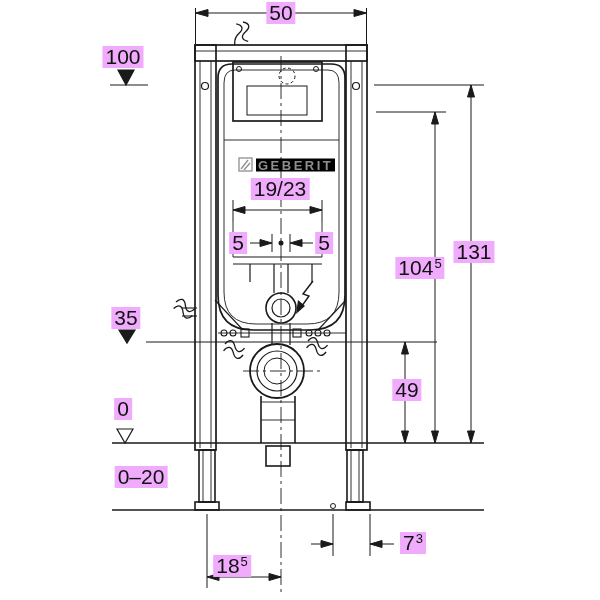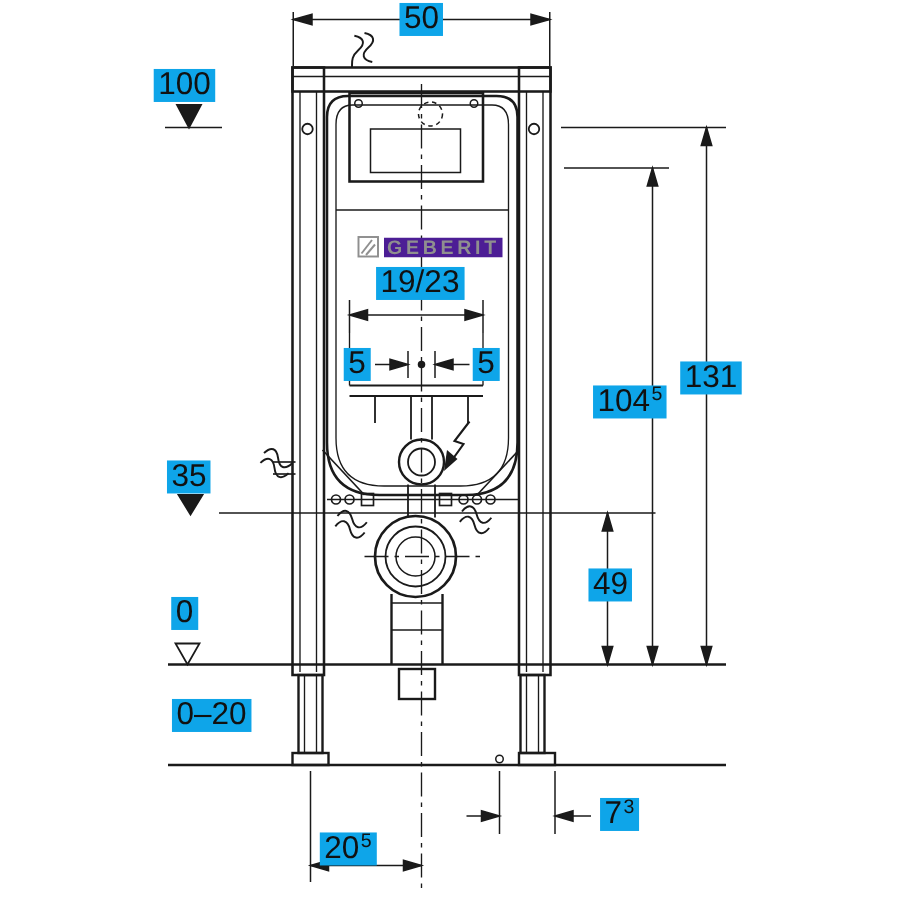--- a/index.html
+++ b/index.html
@@ -1,23 +1,23 @@
 <!DOCTYPE html>
 <html><head>
 <meta charset="utf-8">
 <style>
   html,body{margin:0;padding:0;background:#fff;}
   #stage{position:relative;width:600px;height:600px;background:#fff;overflow:hidden;
          font-family:"Liberation Sans",sans-serif;}
   #stage svg{position:absolute;left:0;top:0;}
   .lbl{position:absolute;transform:translate(-50%,-50%);font-size:21px;color:#111;
-       background:#0ea5e9;padding:0 3px;line-height:1.05;white-space:nowrap;}
+       background:#f0abfc;padding:0 3px;line-height:1.05;white-space:nowrap;}
   .lbl .sup{font-size:13px;position:relative;top:-7px;margin-left:1px;}
   .brand{position:absolute;transform:translate(0,-50%);font-size:13px;font-weight:bold;
-         letter-spacing:2.5px;color:#8f8f8f;background:#4c1d95;padding:0 2px;line-height:1;text-align:right;}
+         letter-spacing:2.5px;color:#8f8f8f;background:#000000;padding:0 2px;line-height:1;text-align:right;}
 </style>
 </head>
 <body>
 
 <div id="stage">
 
 <svg viewBox="0 0 600 600" width="600" height="600">
 
   <g stroke="#1a1a1a" stroke-width="0.9" stroke-dasharray="16 4 3 4" fill="none">
     <line x1="281" y1="56" x2="281" y2="592"></line>
@@ -215,17 +215,17 @@
   <div class="lbl" style="left:474px;top:252px">131</div>
   <div class="lbl" style="left:420px;top:268px"><span>104</span><span class="sup">5</span></div>
   <div class="lbl" style="left:280px;top:189px">19/23</div>
   <div class="lbl" style="left:238px;top:243px">5</div>
   <div class="lbl" style="left:324px;top:243px">5</div>
   <div class="lbl" style="left:126px;top:318px">35</div>
   <div class="lbl" style="left:407px;top:390px">49</div>
   <div class="lbl" style="left:123px;top:409px">0</div>
   <div class="lbl" style="left:141px;top:477px">0–20</div>
   <div class="lbl" style="left:413px;top:543px"><span>7</span><span class="sup">3</span></div>
-  <div class="lbl" style="left:232px;top:566px"><span>20</span><span class="sup">5</span></div>
+  <div class="lbl" style="left:232px;top:566px"><span>18</span><span class="sup">5</span></div>
 
   <div class="brand" style="left:256px;top:165px">GEBERIT</div>
 
 </div>
 
 </body></html>

